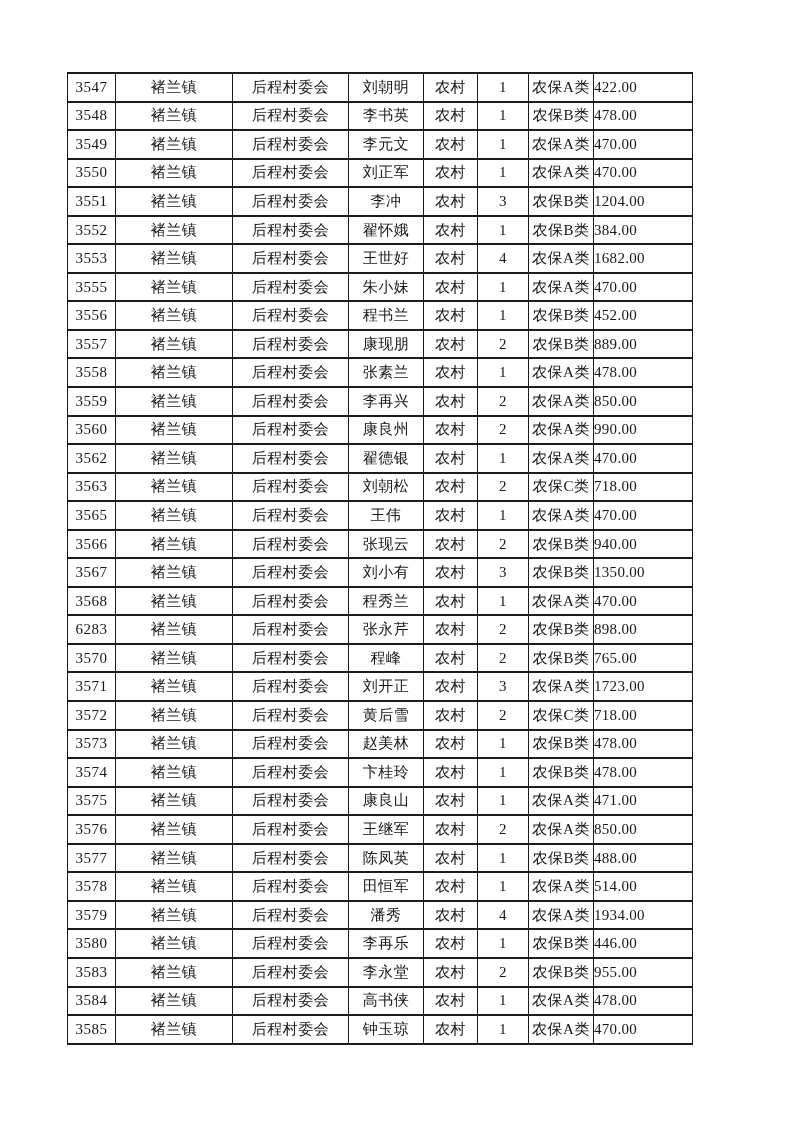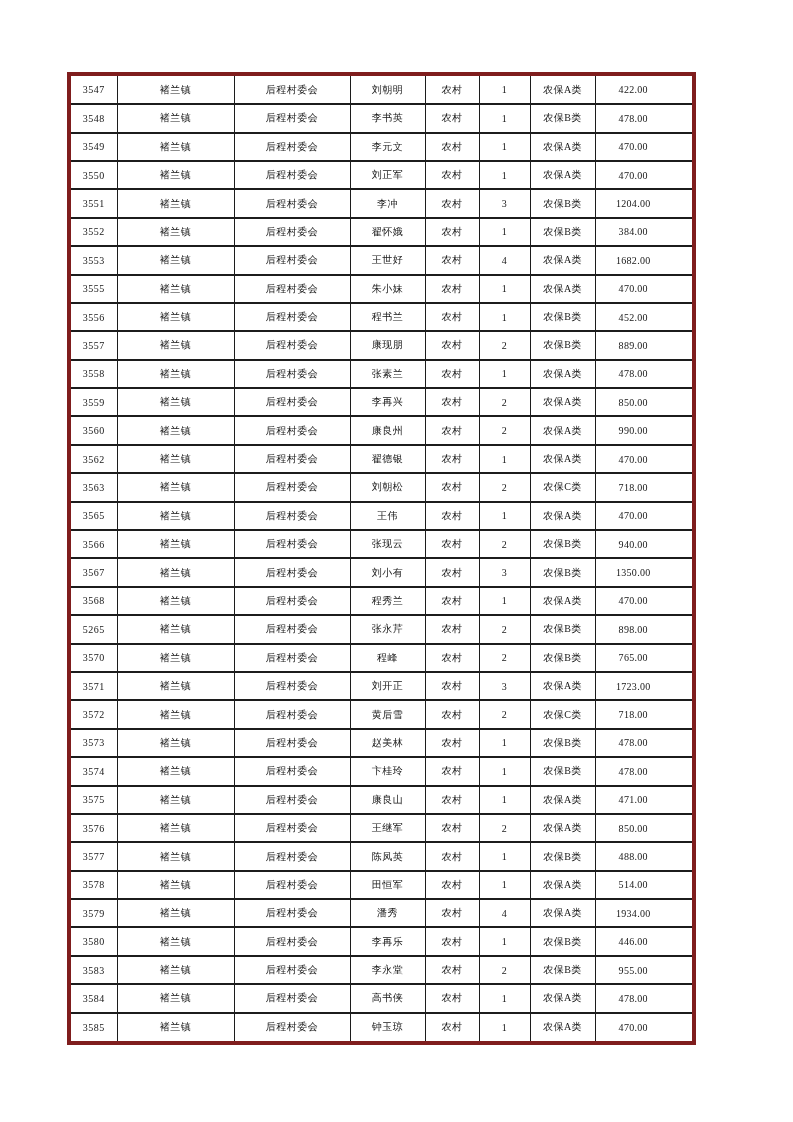--- a/index.html
+++ b/index.html
@@ -17,22 +17,22 @@
     color: #161616;
   }
   table.roster {
     position: absolute;
     left: 67px;
     top: 72px;
     width: 625px;
     height: 973px;
     border-collapse: collapse;
     table-layout: fixed;
-    border: 4px solid #7f1d1d;
-    font-size: 10px;
+    border: 1px solid #7f1d1d;
+    font-size: 15px;
   }
   table.roster td {
     border: 1px solid #1c1c1c;
     border-top-width: 2px;
     border-bottom-width: 2px;
     text-align: center;
     vertical-align: middle;
     padding: 0;
     white-space: nowrap;
     overflow: hidden;
@@ -42,21 +42,21 @@
   col.c0 { width: 48px; }
   col.c1 { width: 117px; }
   col.c2 { width: 116px; }
   col.c3 { width: 75px; }
   col.c4 { width: 54px; }
   col.c5 { width: 51px; }
   col.c6 { width: 65px; }
   col.c7 { width: 99px; }
   
   table.roster td.col-amount {
-    text-align: center;
+    text-align: left;
     padding-right: 21px;
     letter-spacing: 0.3px;
   }
 </style>
 </head>
 <body>
 
 <div class="page">
   <table class="roster">
     <colgroup>
@@ -254,21 +254,21 @@
           <td class="col-seq">3568</td>
           <td class="col-town">褚兰镇</td>
           <td class="col-village">后程村委会</td>
           <td class="col-name">程秀兰</td>
           <td class="col-residence-type">农村</td>
           <td class="col-person-count">1</td>
           <td class="col-insurance-category">农保A类</td>
           <td class="col-amount">470.00</td>
         </tr>
         <tr>
-          <td class="col-seq">5265</td>
+          <td class="col-seq">6283</td>
           <td class="col-town">褚兰镇</td>
           <td class="col-village">后程村委会</td>
           <td class="col-name">张永芹</td>
           <td class="col-residence-type">农村</td>
           <td class="col-person-count">2</td>
           <td class="col-insurance-category">农保B类</td>
           <td class="col-amount">898.00</td>
         </tr>
         <tr>
           <td class="col-seq">3570</td>

